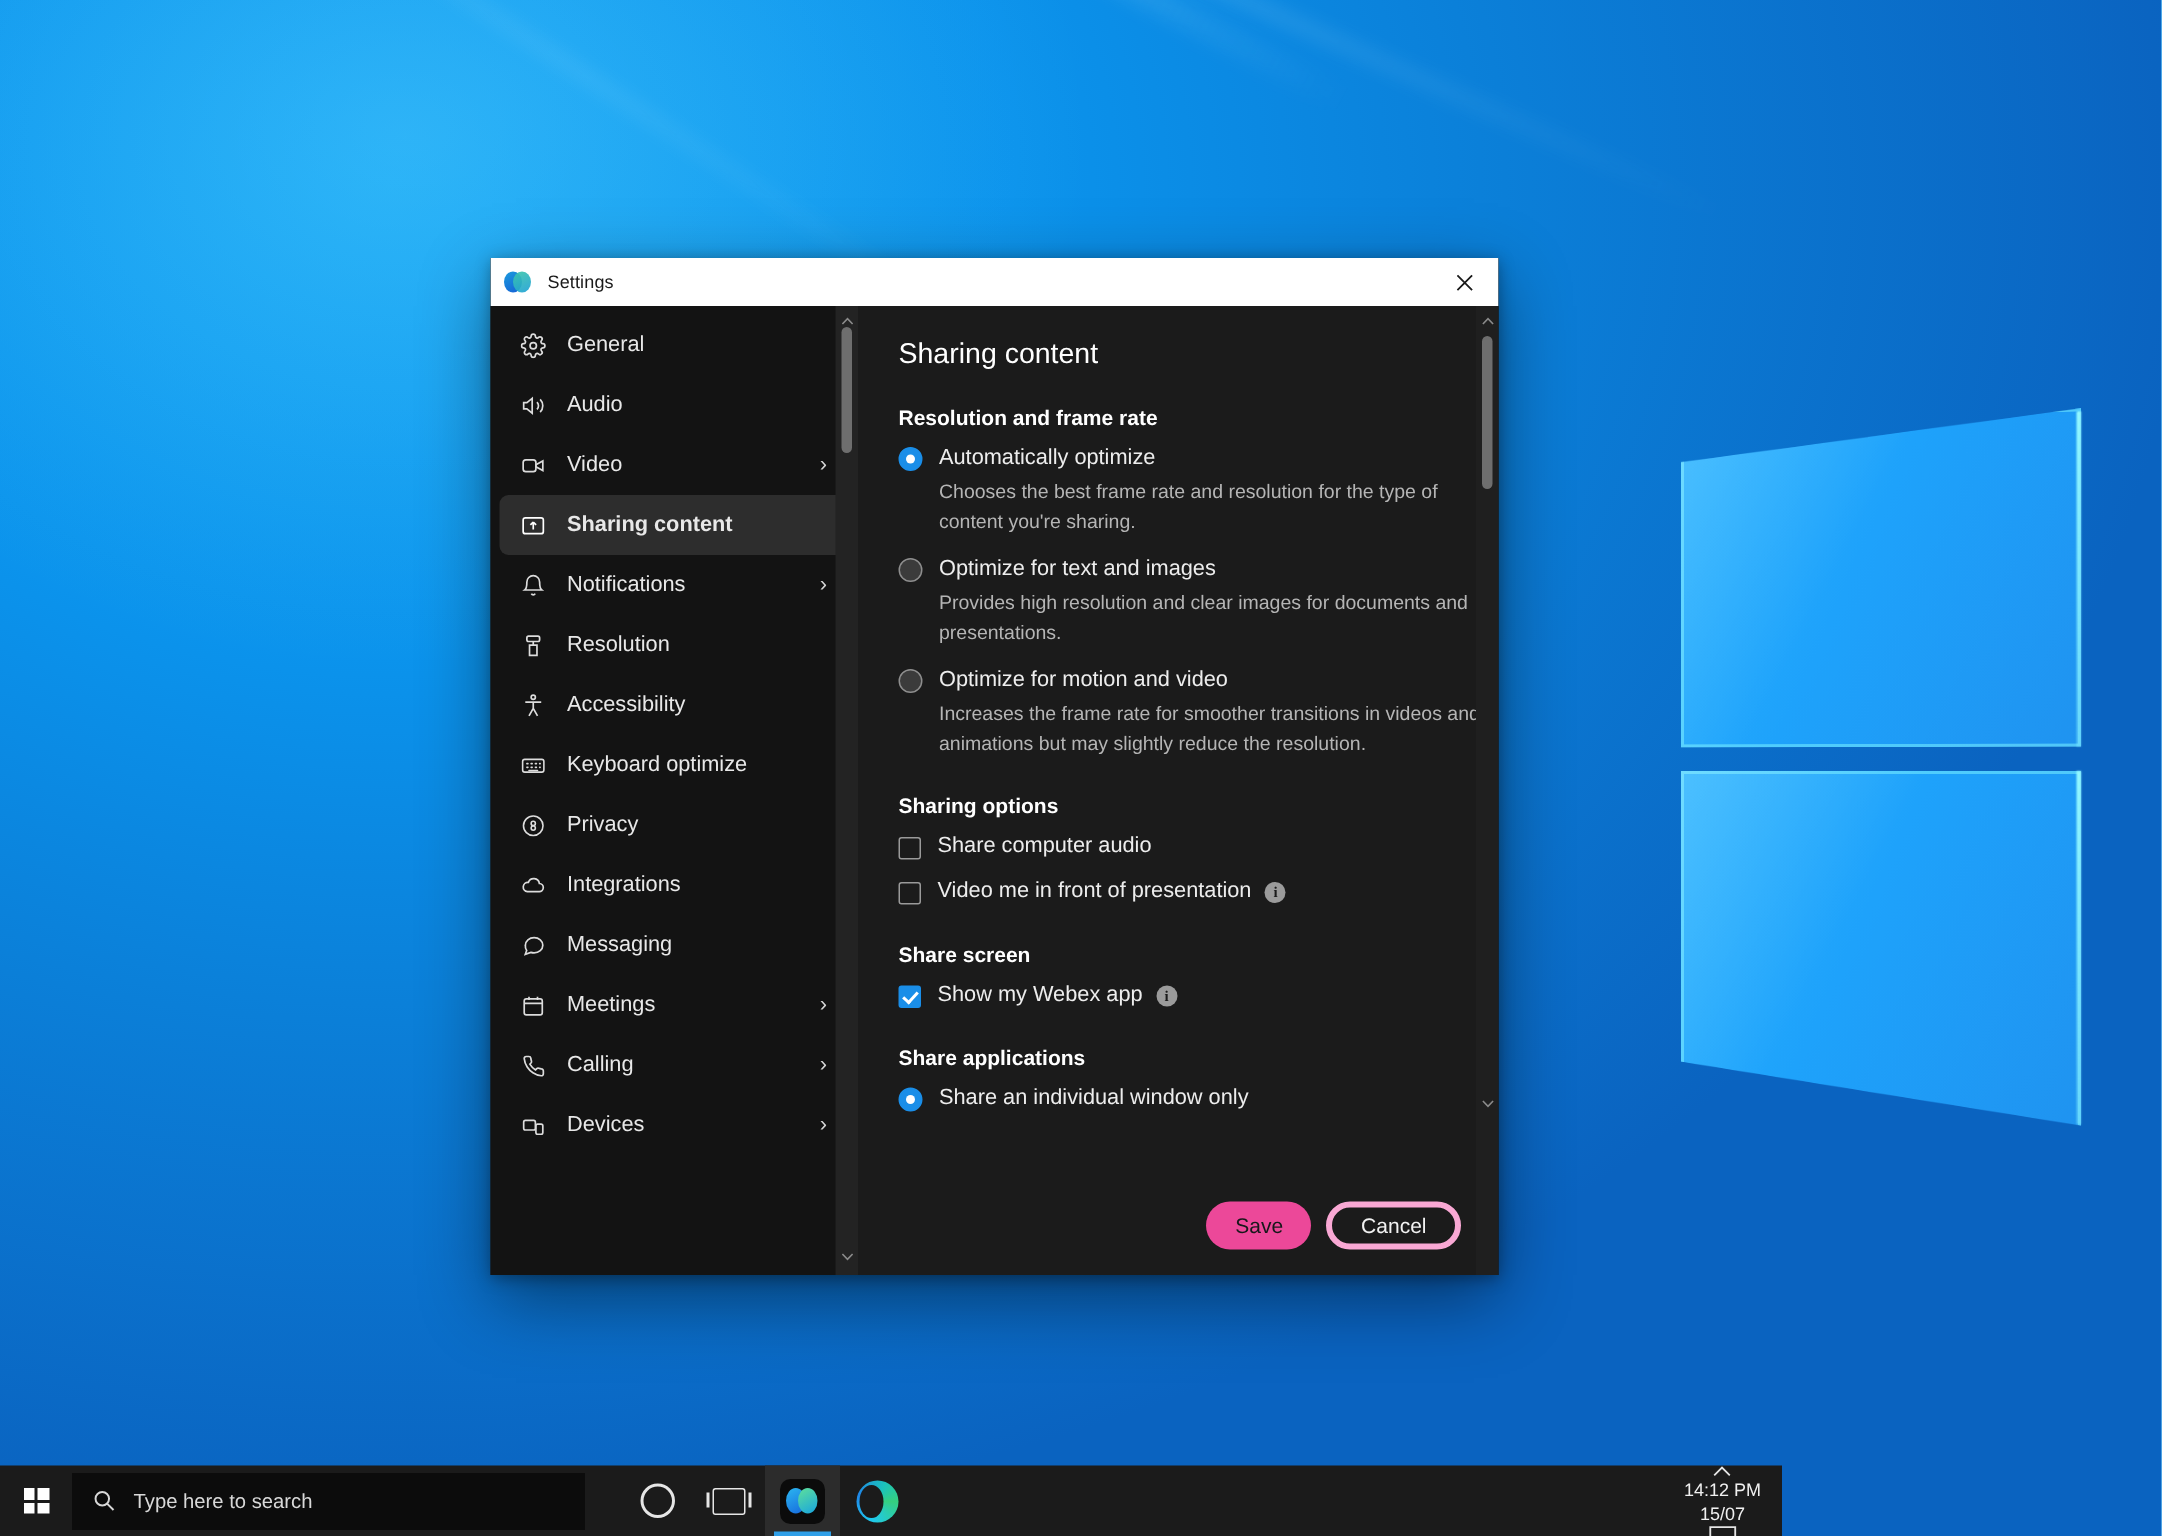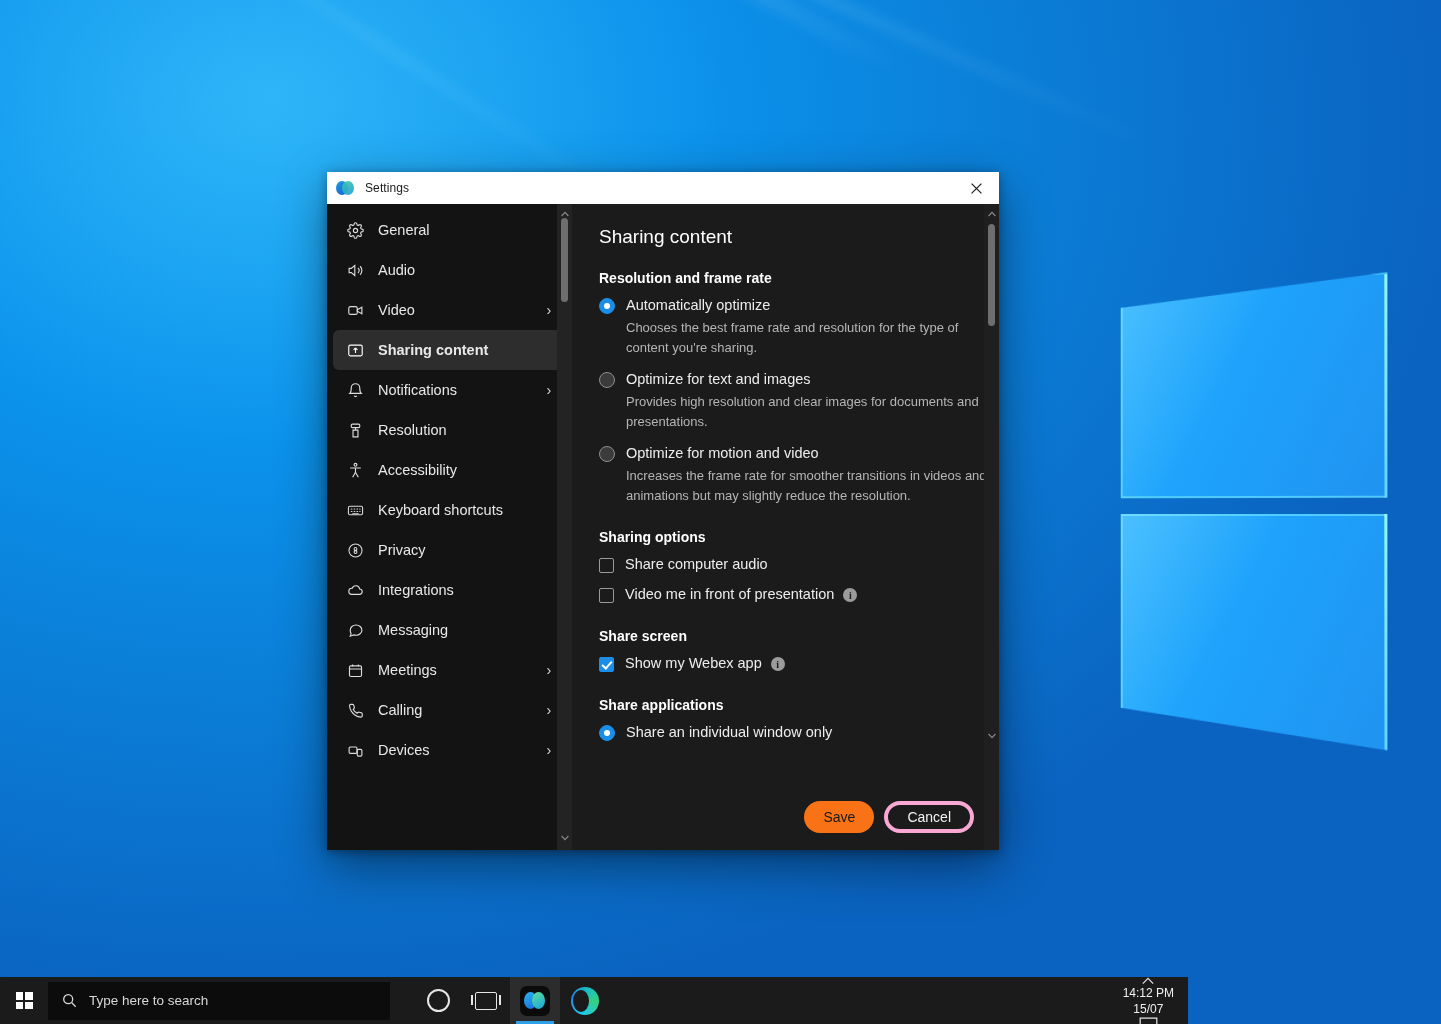--- a/index.html
+++ b/index.html
@@ -316,21 +316,21 @@
     height: 32px;
     border-radius: 17px;
     padding: 0 19px;
     font-size: 14px;
     display: flex;
     align-items: center;
     justify-content: center;
     box-sizing: border-box;
   }
   .btn-save {
-    background: #f97316;
+    background: #ec4899;
     color: #16181a;
   }
   .btn-cancel {
     background: transparent;
     color: #f1f1f1;
     border: 4px solid #f9a8d4;
   }
 
   
   #taskbar {
@@ -579,21 +579,21 @@
           <span class="nav-chev"></span>
         </div>
 
         <div class="nav-item">
           <span class="nav-ico">
             <svg width="17" height="17" viewBox="0 0 24 24" fill="none" stroke="#dcdcdc" stroke-width="1.5">
               <rect x="2" y="6" width="20" height="12" rx="2"></rect>
               <path d="M6 10h1 M10 10h1 M14 10h1 M18 10h0.5 M6 13.5h1 M10 13.5h1 M14 13.5h1 M18 13.5h0.5 M8 16.5h8" stroke-linecap="round"></path>
             </svg>
           </span>
-          <span class="nav-label">Keyboard shortcuts</span>
+          <span class="nav-label">Keyboard optimize</span>
           <span class="nav-chev"></span>
         </div>
 
         <div class="nav-item">
           <span class="nav-ico">
             <svg width="17" height="17" viewBox="0 0 24 24" fill="none" stroke="#dcdcdc" stroke-width="1.5">
               <circle cx="12" cy="12" r="9.2"></circle>
               <path d="M10 9.8a2 2 0 1 1 4 0 2 2 0 1 1-4 0 M10 14.2a2 2 0 1 1 4 0 2 2 0 1 1-4 0"></path>
             </svg>
           </span>

